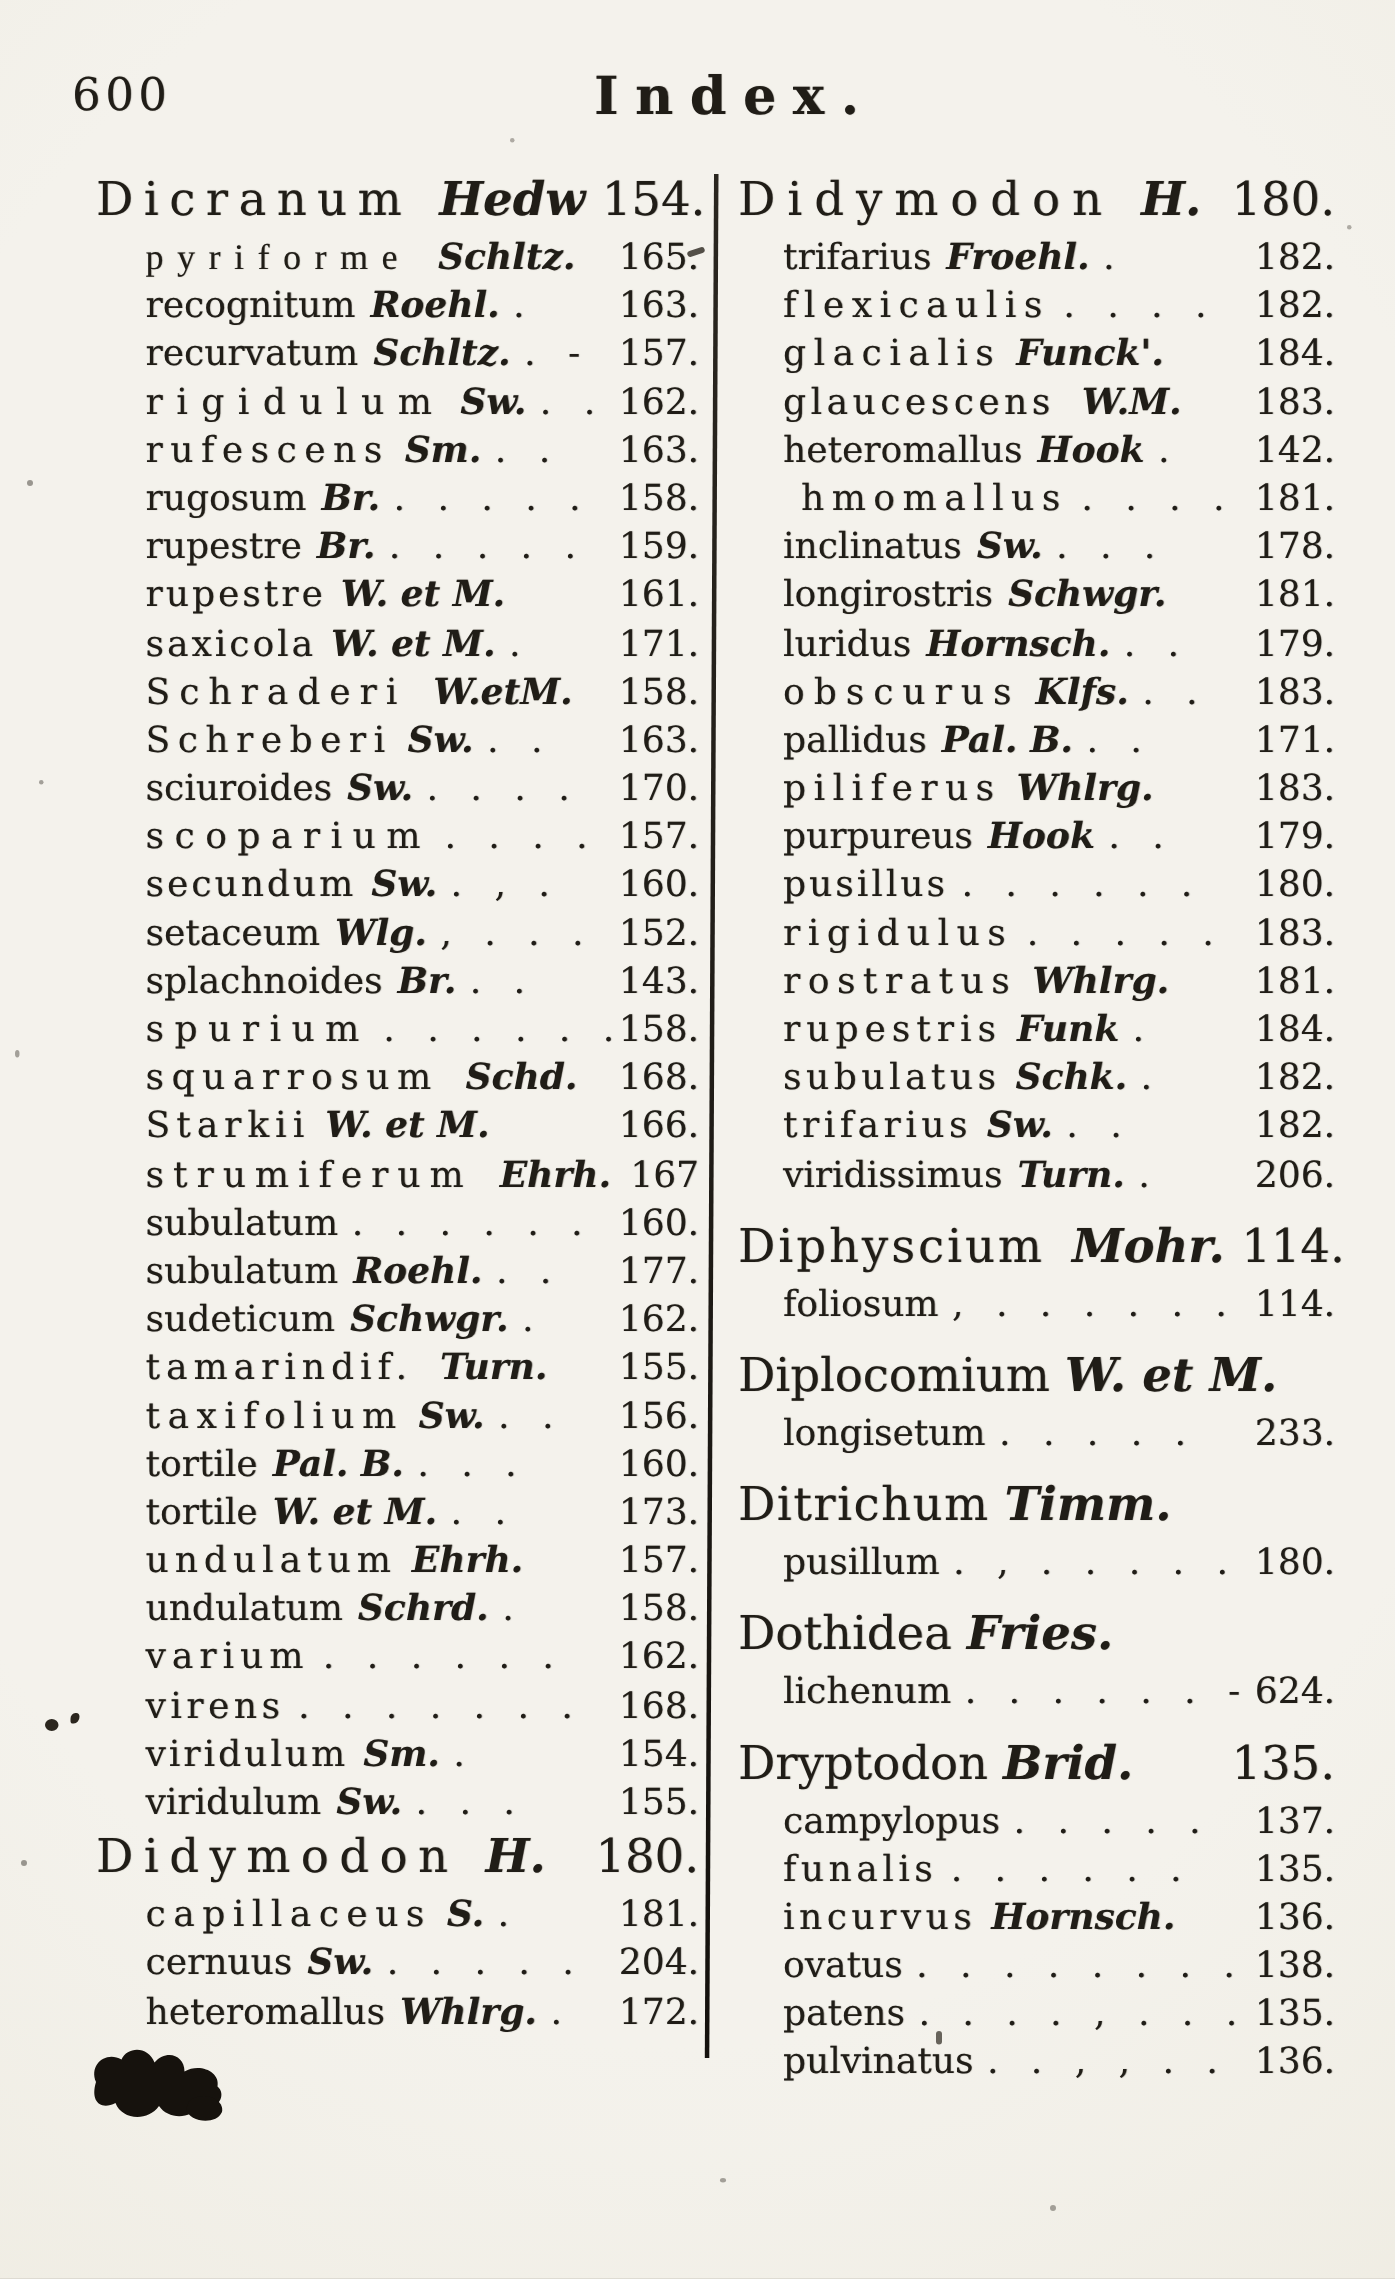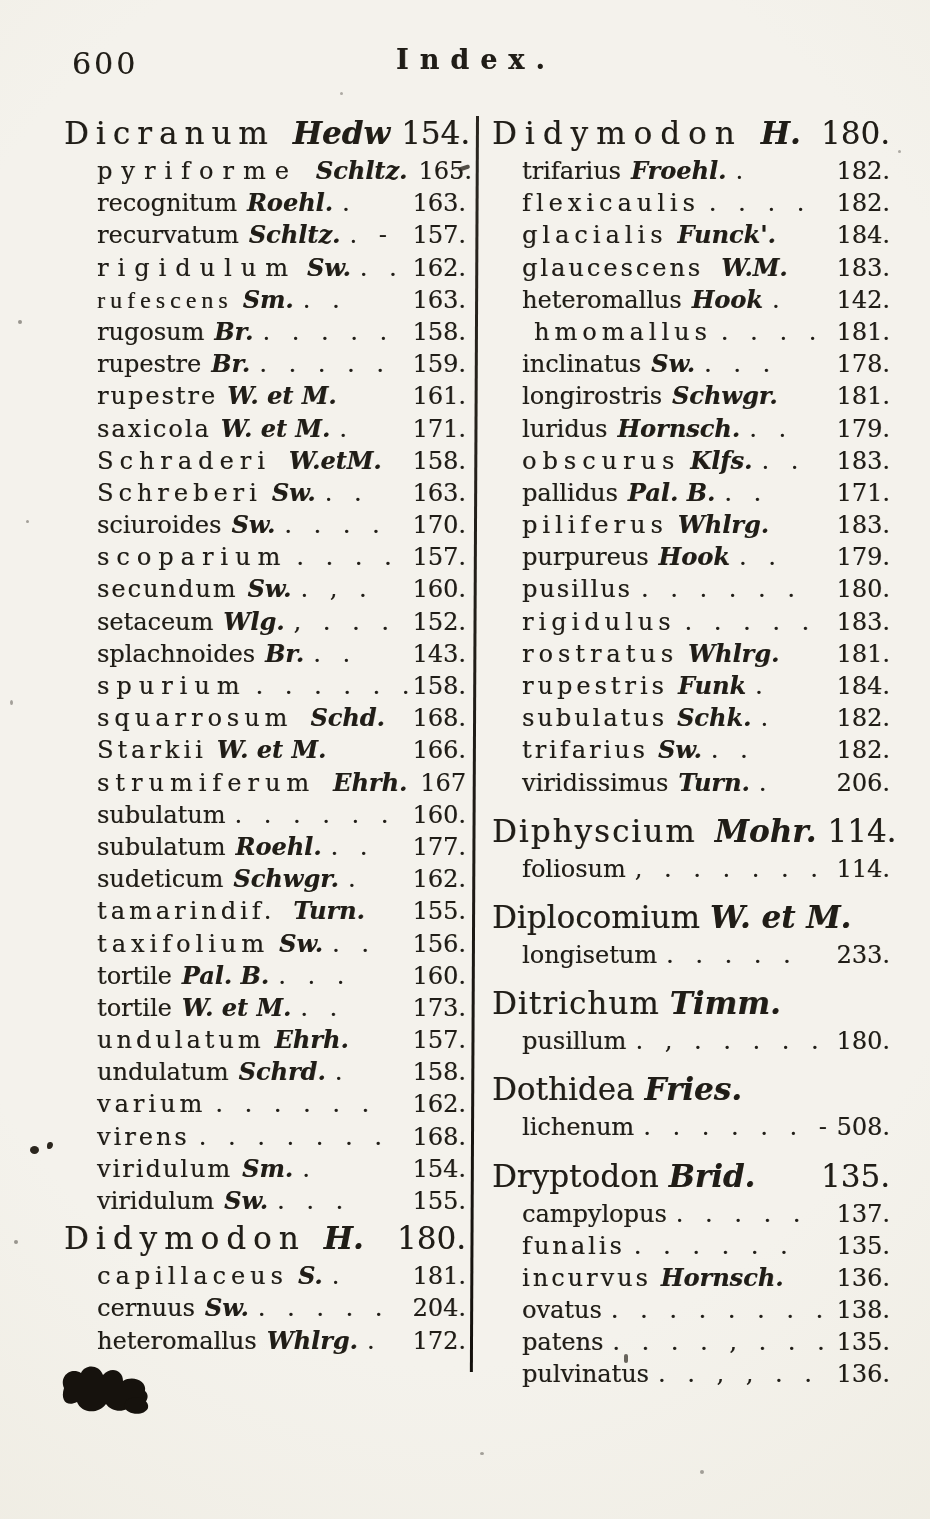--- a/index.html
+++ b/index.html
@@ -3,22 +3,22 @@
 <meta charset="utf-8">
 <style>
   html,body{margin:0;padding:0;background:#d8d5cc;}
   .page{
     position:relative;width:930px;height:1519px;overflow:hidden;
     background:radial-gradient(ellipse 120% 92% at 48% 42%, #f4f2ec 52%, #edeadf 90%, #e3e0d4 100%);
     font-family:"DejaVu Serif","Liberation Serif",serif;
     color:#201d17;
     text-shadow:0.4px 0.3px 0.6px rgba(36,31,24,0.5);
   }
-  .folio{position:absolute;left:72px;top:46px;font-size:30px;letter-spacing:3px;}
-  .running-title{position:absolute;left:396px;top:44px;font-size:27px;font-weight:bold;letter-spacing:11px;}
+  .folio{position:absolute;left:48px;top:46px;font-size:30px;letter-spacing:3px;}
+  .running-title{position:absolute;left:396px;top:44px;font-size:35px;font-weight:bold;letter-spacing:11px;}
   .col{position:absolute;top:112px;}
   .col-left{left:64px;width:402px;}
   .col-right{left:492px;width:398px;}
   .row{display:flex;align-items:baseline;white-space:nowrap;}
   .species{font-size:24px;height:32.2px;line-height:32.2px;padding-left:33px;}
   .col-right .species{padding-left:30px;}
   .genus{font-size:31px;height:43px;line-height:43px;}
   .gap{margin-top:11px;}
   .name{flex:0 0 auto;}
   .auth{font-style:italic;font-weight:bold;margin-left:10px;flex:0 0 auto;}
@@ -41,21 +41,21 @@
   <div class="running-title">Index.</div>
 
   <div class="col col-left" id="col0">
       <div class="row genus">
         <span class="name" style="letter-spacing: 7px;">Dicranum</span>
         <span class="auth tight">Hedw</span>
         <span class="dots"></span>
         <span class="pagenum">154.</span>
       </div>
       <div class="row species">
-        <span class="name" style="letter-spacing: 9px;">pyriforme</span>
+        <span class="name" style="letter-spacing: 9px; font-family: Liberation Serif, serif;">pyriforme</span>
         <span class="auth tight">Schltz.</span>
         <span class="dots"></span>
         <span class="pagenum">165.</span>
       </div>
       <div class="row species">
         <span class="name">recognitum</span>
         <span class="auth">Roehl.</span>
         <span class="dots">.</span>
         <span class="pagenum">163.</span>
       </div>
@@ -65,21 +65,21 @@
         <span class="dots">. -</span>
         <span class="pagenum">157.</span>
       </div>
       <div class="row species">
         <span class="name" style="letter-spacing: 9px;">rigidulum</span>
         <span class="auth">Sw.</span>
         <span class="dots">. .</span>
         <span class="pagenum">162.</span>
       </div>
       <div class="row species">
-        <span class="name" style="letter-spacing: 5px; font-family: Liberation Serif, serif;">rufescens</span>
+        <span class="name" style="letter-spacing: 5px;">rufescens</span>
         <span class="auth">Sm.</span>
         <span class="dots">. .</span>
         <span class="pagenum">163.</span>
       </div>
       <div class="row species">
         <span class="name">rugosum</span>
         <span class="auth">Br.</span>
         <span class="dots">. . . . .</span>
         <span class="pagenum">158.</span>
       </div>
@@ -421,21 +421,21 @@
         <span class="pagenum">180.</span>
       </div>
       <div class="row genus gap">
         <span class="name">Dothidea</span>
         <span class="auth">Fries.</span>
         <span class="dots"></span>
       </div>
       <div class="row species">
         <span class="name">lichenum</span>
         <span class="dots">. . . . . . -</span>
-        <span class="pagenum">508.</span>
+        <span class="pagenum">624.</span>
       </div>
       <div class="row genus gap">
         <span class="name">Dryptodon</span>
         <span class="auth">Brid.</span>
         <span class="dots"></span>
         <span class="pagenum">135.</span>
       </div>
       <div class="row species">
         <span class="name">campylopus</span>
         <span class="dots">. . . . .</span>

